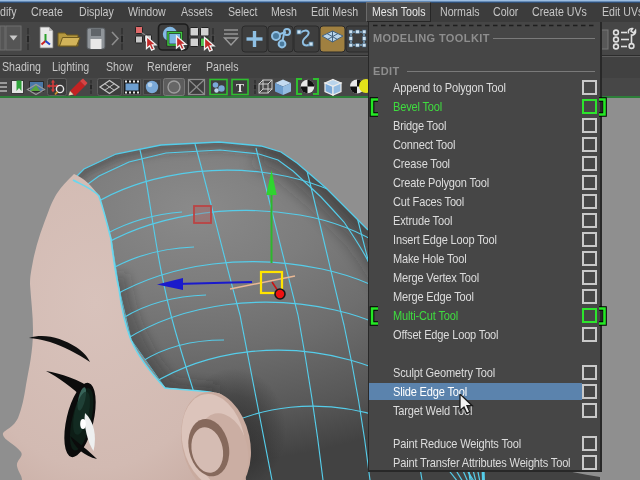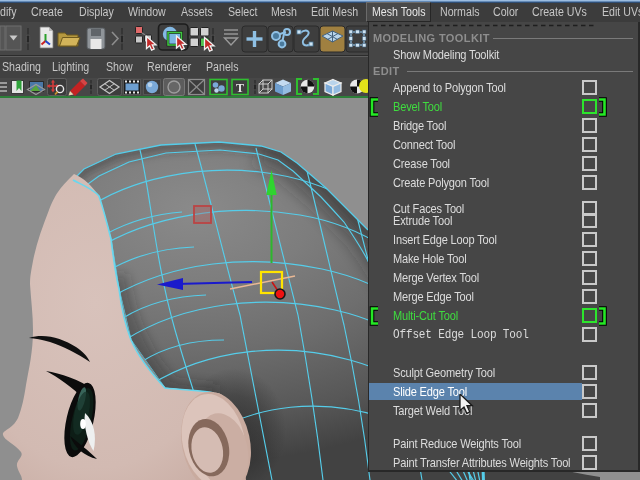--- a/index.html
+++ b/index.html
@@ -16,21 +16,21 @@
   
   #panelmenu{left:0;top:56px;width:640px;height:22px;background:#414141;border-top:1px solid #5d5d5d;box-sizing:border-box;}
   .pmtxt{position:absolute;top:60px;font-size:12.5px;color:#c6c6c6;letter-spacing:0;white-space:nowrap;transform:scaleX(0.85);transform-origin:0 50%;}
   
   #paneltools{left:0;top:78px;width:640px;height:18px;background:#474747;}
   
   #greenline{left:0;top:96px;width:640px;height:2px;background:#2d7f39;}
   
   #viewport{left:0;top:98px;width:640px;height:382px;background:#8f8f8f;}
   
-  #menu{left:368px;top:22px;width:272px;height:450px;background:#464646;
+  #menu{left:368px;top:22px;width:234px;height:450px;background:#464646;
         border-right:2px solid #282828;border-left:1px solid #282828;border-bottom:2px solid #282828;box-sizing:border-box;}
   .mi{position:absolute;left:0;width:100%;height:19px;}
   .mi .lbl{position:absolute;left:24px;top:2px;font-size:13px;color:#dcdcdc;letter-spacing:-0.2px;white-space:nowrap;transform:scaleX(0.85);transform-origin:0 0;}
   .mi .cb{position:absolute;left:213px;top:2px;width:11px;height:11px;border:2px solid #c9c9c9;}
   .hdr{position:absolute;left:0;width:100%;height:14px;}
   .hdr .htxt{position:absolute;left:4px;top:1px;font-size:11px;font-weight:bold;color:#8e8e8e;letter-spacing:0.4px;white-space:nowrap;}
   .hdr .hline{position:absolute;top:7px;height:1px;background:#7a7a7a;right:5px;}
   .green .lbl{color:#3fdd3f;}
   .green .cb{border-color:#2ce52c;}
 </style>
@@ -394,23 +394,20 @@
 <div class="abs" id="greenline"></div>
 
 <div class="abs" id="menu">
   <svg width="228" height="8" style="position:absolute;left:0;top:0;" xmlns="http://www.w3.org/2000/svg">
     <line x1="4" y1="3.5" x2="228" y2="3.5" stroke="#1e1e1e" stroke-width="1.6" stroke-dasharray="4.5,3.5"></line>
   </svg>
   <div class="hdr" style="top:9px;">
       <span class="htxt">MODELING TOOLKIT</span>
       <span class="hline" style="left:124px;"></span>
     </div>
-  <div class="mi" style="top:23px;">
-      <span class="lbl">Show Modeling Toolkit</span>
-    </div>
   <div class="hdr" style="top:42px;">
       <span class="htxt">EDIT</span>
       <span class="hline" style="left:38px;"></span>
     </div>
   <div class="mi" style="top:56px;">
       <span class="lbl">Append to Polygon Tool</span>
       <span class="cb"></span>
     </div>
   <div class="mi" style="top:94px;">
       <span class="lbl">Bridge Tool</span>
@@ -425,21 +422,21 @@
       <span class="cb"></span>
     </div>
   <div class="mi" style="top:132px;padding-left:24px;">
       <span class="lbl">Crease Tool</span>
       <span class="cb"></span>
     </div>
   <div class="mi" style="top:151px;">
       <span class="lbl">Create Polygon Tool</span>
       <span class="cb"></span>
     </div>
-  <div class="mi" style="top:170px;margin-top:7px;">
+  <div class="mi" style="top:170px;">
       <span class="lbl">Cut Faces Tool</span>
       <span class="cb"></span>
     </div>
   <div class="mi" style="top:189px;">
       <span class="lbl">Extrude Tool</span>
       <span class="cb"></span>
     </div>
   <div class="mi" style="top:227px;">
       <span class="lbl">Make Hole Tool</span>
       <span class="cb"></span>
@@ -453,21 +450,21 @@
       <span class="cb"></span>
     </div>
   <div class="mi" style="top:265px;">
       <span class="lbl">Merge Edge Tool</span>
       <span class="cb"></span>
     </div>
   <div class="mi green" style="top:284px;">
       <span class="lbl">Multi-Cut Tool</span>
       <span class="cb"></span>
     </div>
-  <div class="mi" style="top:303px;font-family:Liberation Mono, monospace;">
+  <div class="mi" style="top:303px;">
       <span class="lbl">Offset Edge Loop Tool</span>
       <span class="cb"></span>
     </div>
   <div class="mi" style="top:341px;">
       <span class="lbl">Sculpt Geometry Tool</span>
       <span class="cb"></span>
     </div>
   <div class="mi" style="top:360px;">
       <span style="position:absolute;left:0;top:1px;width:213px;height:17px;background:#5b83ad;"></span>
       <span class="lbl" style="color:#fff;">Slide Edge Tool</span>

